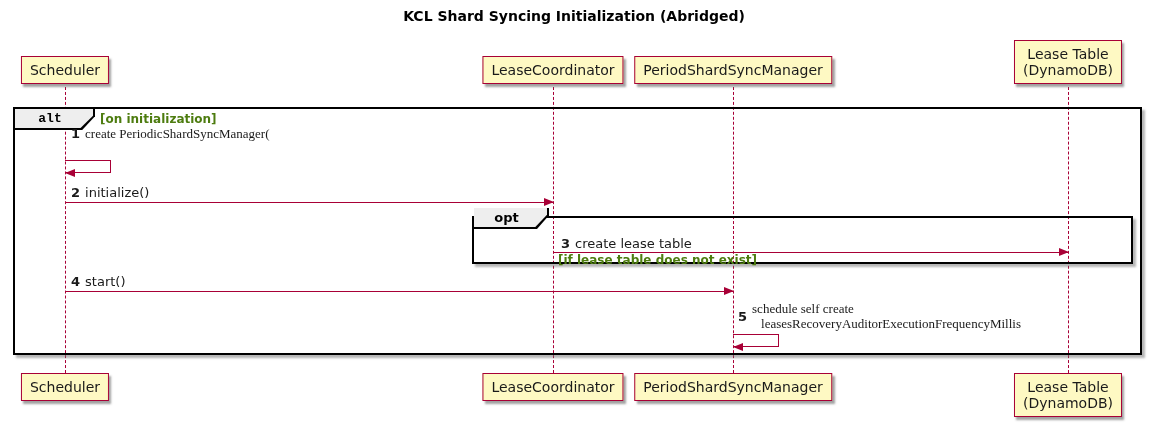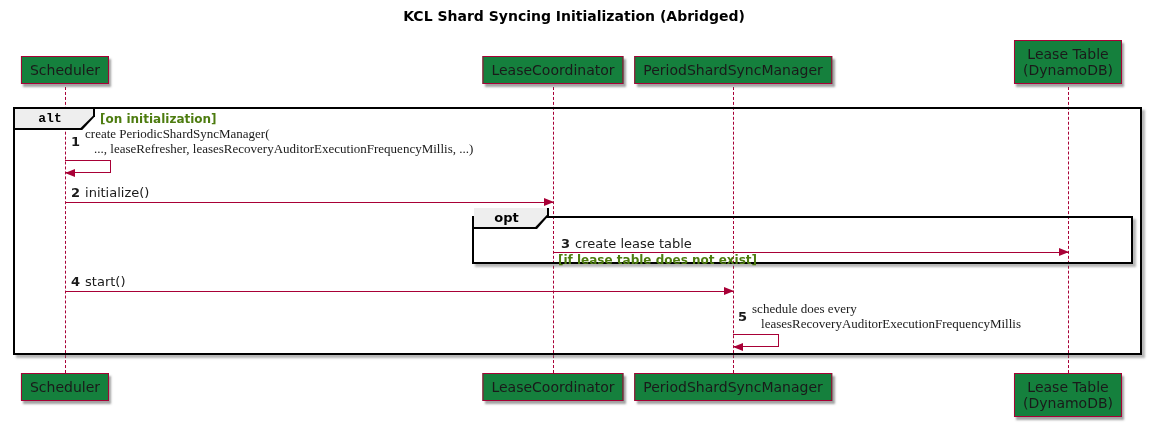--- a/index.html
+++ b/index.html
@@ -11,21 +11,21 @@
     position:absolute; left:0; top:8px; width:1148px; text-align:center;
     font-size:14px; font-weight:bold; color:#000;
   }
   
   .lifeline {
     position:absolute; width:0; border-left:1px dashed #A80036;
   }
   
   .participant {
     position:absolute; transform:translateX(-50%);
-    background:#15803d; border:1.5px solid #A80036;
+    background:#fef9c3; border:1.5px solid #A80036;
     box-shadow:2.5px 2.5px 2px rgba(110,110,110,0.65);
     padding:5px 8px; font-size:14px; line-height:1.15; color:#1a1a1a;
     text-align:center; white-space:nowrap;
   }
   
   .frame {
     position:absolute; border:2px solid #000; background:transparent;
     box-shadow:2.5px 2.5px 2px rgba(110,110,110,0.5);
   }
   .frame-label {
@@ -100,21 +100,20 @@
     <div class="penta-outer" style="width:80px; height:21px;font-family:Liberation Mono, monospace;">
       <div class="penta-inner">alt</div>
     </div>
   </div>
   <div class="condition" style="left:100px; top:112px;">[on initialization]</div>
 
   <div class="msg" style="left:71px; top:126px;">
     <span class="num">1</span>
     <span class="lines">
       <div class="l1">create PeriodicShardSyncManager(</div>
-      <div class="l2">..., leaseRefresher, leasesRecoveryAuditorExecutionFrequencyMillis, ...)</div>
     </span>
   </div>
   <div class="self-loop" style="left:65px; top:160px; width:45px; height:11px;">
     <span class="head-left"></span>
   </div>
 
   <div class="msg" style="left:71px; top:185px;">
     <span class="num">2</span>
     <span>initialize()</span>
   </div>
@@ -142,21 +141,21 @@
     <span class="num">4</span>
     <span>start()</span>
   </div>
   <div class="arrow" style="left:65px; top:291px; width:668px;">
     <span class="head-right"></span>
   </div>
 
   <div class="msg" style="left:738px; top:301px;">
     <span class="num">5</span>
     <span class="lines">
-      <div class="l1">schedule does every</div>
+      <div class="l1">schedule self create</div>
       <div class="l2">leasesRecoveryAuditorExecutionFrequencyMillis</div>
     </span>
   </div>
   <div class="self-loop" style="left:733px; top:334px; width:45px; height:11px;">
     <span class="head-left"></span>
   </div>
 
   <div class="participant" style="left:65px; top:373px;">
     <div>Scheduler</div>
   </div>

